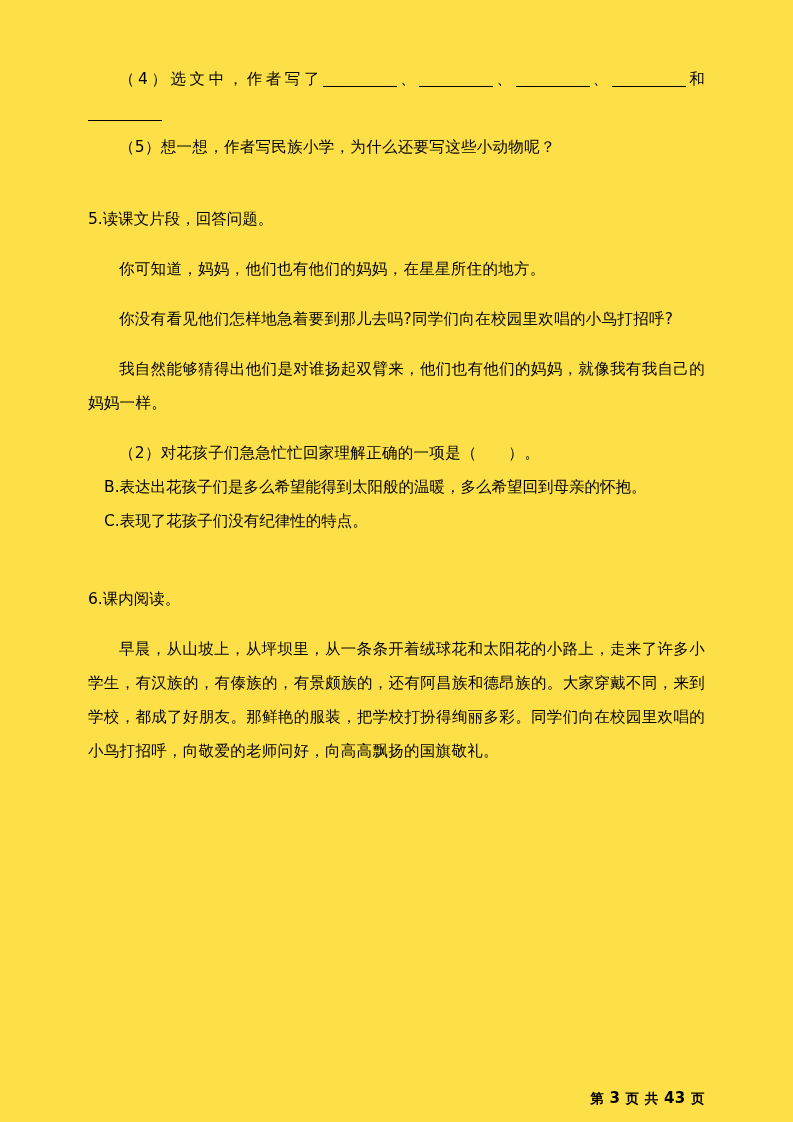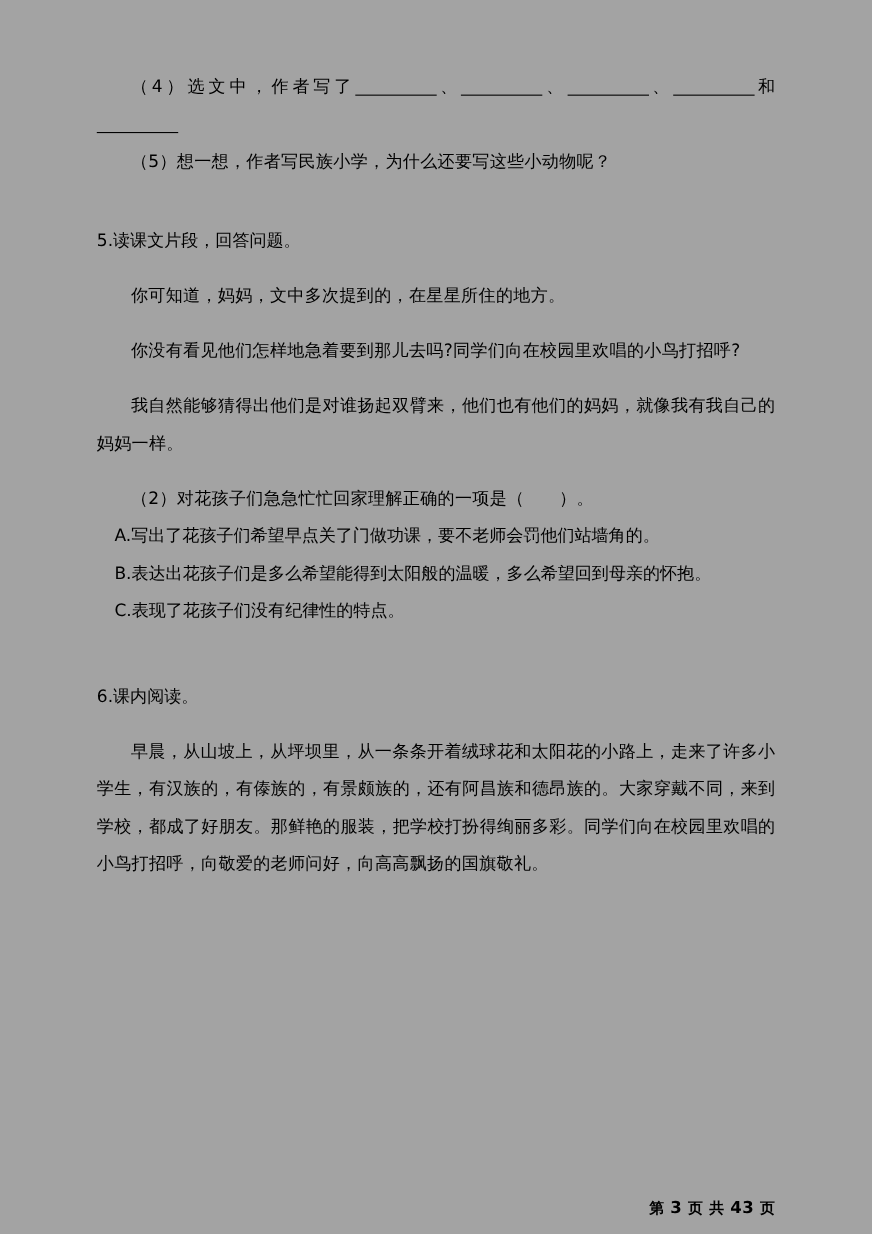--- a/index.html
+++ b/index.html
@@ -8,21 +8,21 @@
     background: #ffffff;
   }
   body {
     font-family: "DejaVu Sans", "Liberation Sans", sans-serif;
     color: #000000;
   }
   .page {
     position: relative;
     width: 793px;
     height: 1122px;
-    background: #a3a3a3;
+    background: #fde047;
     box-sizing: border-box;
     padding: 62px 88px 0 88px;
     overflow: hidden;
   }
   .para {
     font-size: 15.5px;
     line-height: 34px;
     letter-spacing: 0.3px;
     text-align: justify;
     margin: 0;
@@ -73,36 +73,35 @@
   </p>
 
   <p class="para indent">（5）想一想，作者写民族小学，为什么还要写这些小动物呢？</p>
 
   <div class="gap-38"></div>
 
   <p class="qhead">5.读课文片段，回答问题。</p>
 
   <div class="gap-16"></div>
 
-  <p class="para indent">你可知道，妈妈，文中多次提到的，在星星所住的地方。</p>
+  <p class="para indent">你可知道，妈妈，他们也有他们的妈妈，在星星所住的地方。</p>
 
   <div class="gap-16"></div>
 
   <p class="para indent">你没有看见他们怎样地急着要到那儿去吗?同学们向在校园里欢唱的小鸟打招呼?</p>
 
   <div class="gap-16"></div>
 
   <p class="para indent">我自然能够猜得出他们是对谁扬起双臂来，他们也有他们的妈妈，就像我有我自己的妈妈一样。</p>
 
   <div class="gap-16"></div>
 
 
   <p class="para indent">（2）对花孩子们急急忙忙回家理解正确的一项是（　　）。</p>
 
-  <p class="opt">A.写出了花孩子们希望早点关了门做功课，要不老师会罚他们站墙角的。</p>
   <p class="opt">B.表达出花孩子们是多么希望能得到太阳般的温暖，多么希望回到母亲的怀抱。</p>
   <p class="opt">C.表现了花孩子们没有纪律性的特点。</p>
 
   <div class="gap-44"></div>
 
   <p class="qhead">6.课内阅读。</p>
 
   <div class="gap-16"></div>
 
   <p class="para indent">早晨，从山坡上，从坪坝里，从一条条开着绒球花和太阳花的小路上，走来了许多小学生，有汉族的，有傣族的，有景颇族的，还有阿昌族和德昂族的。大家穿戴不同，来到学校，都成了好朋友。那鲜艳的服装，把学校打扮得绚丽多彩。同学们向在校园里欢唱的小鸟打招呼，向敬爱的老师问好，向高高飘扬的国旗敬礼。</p>

